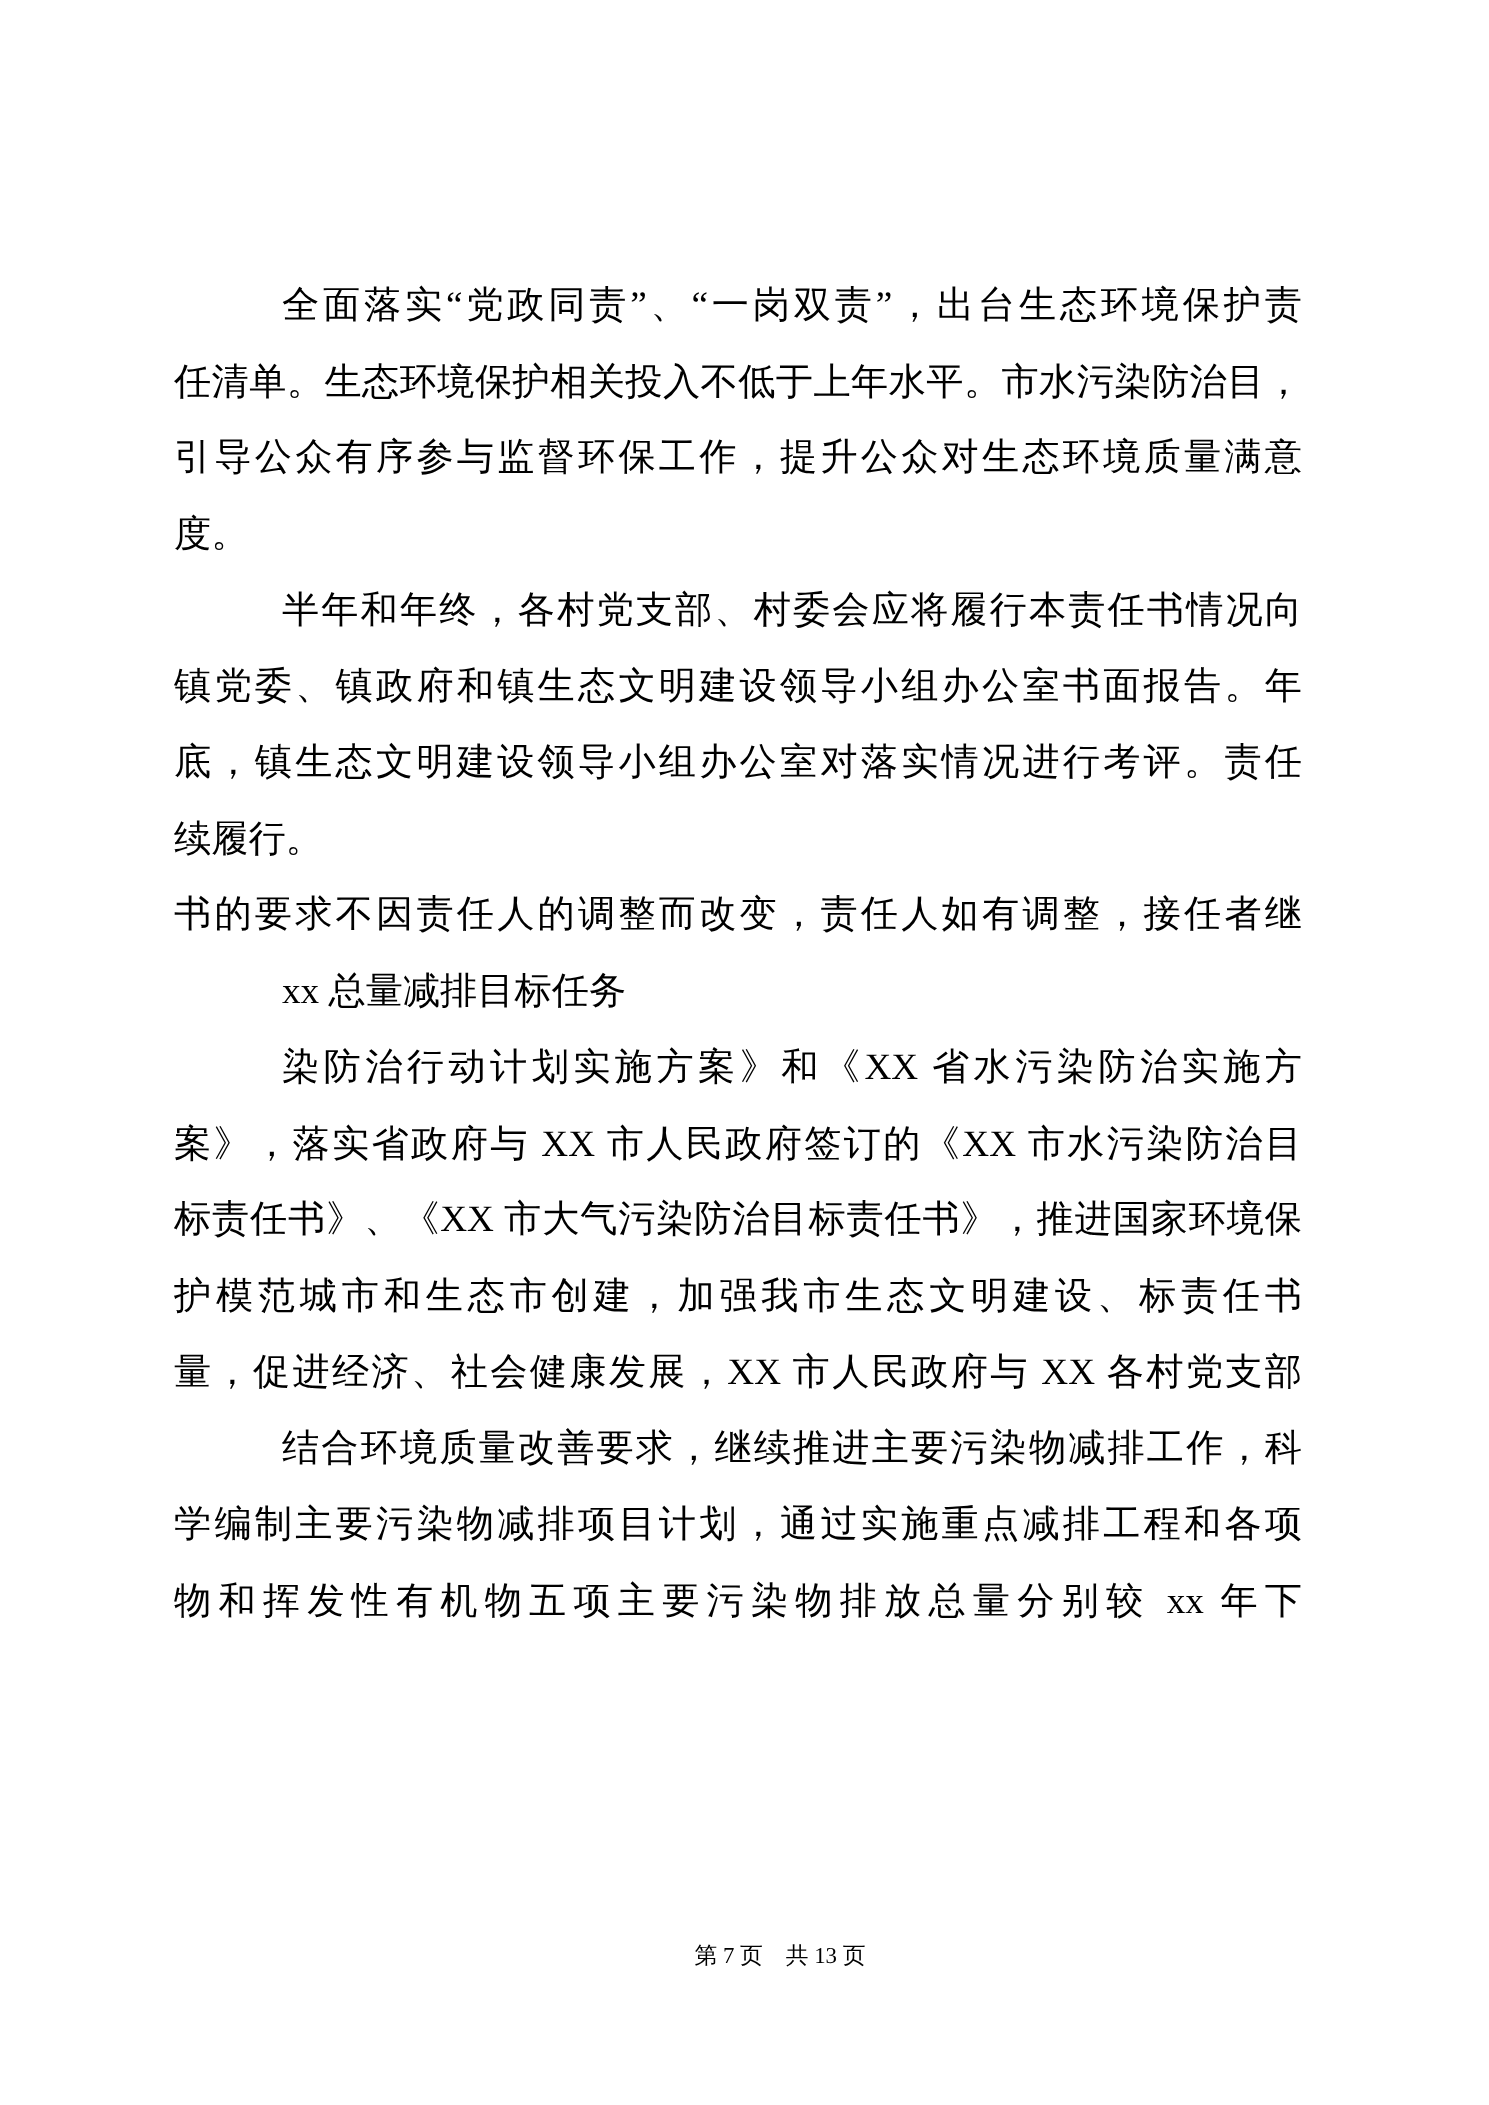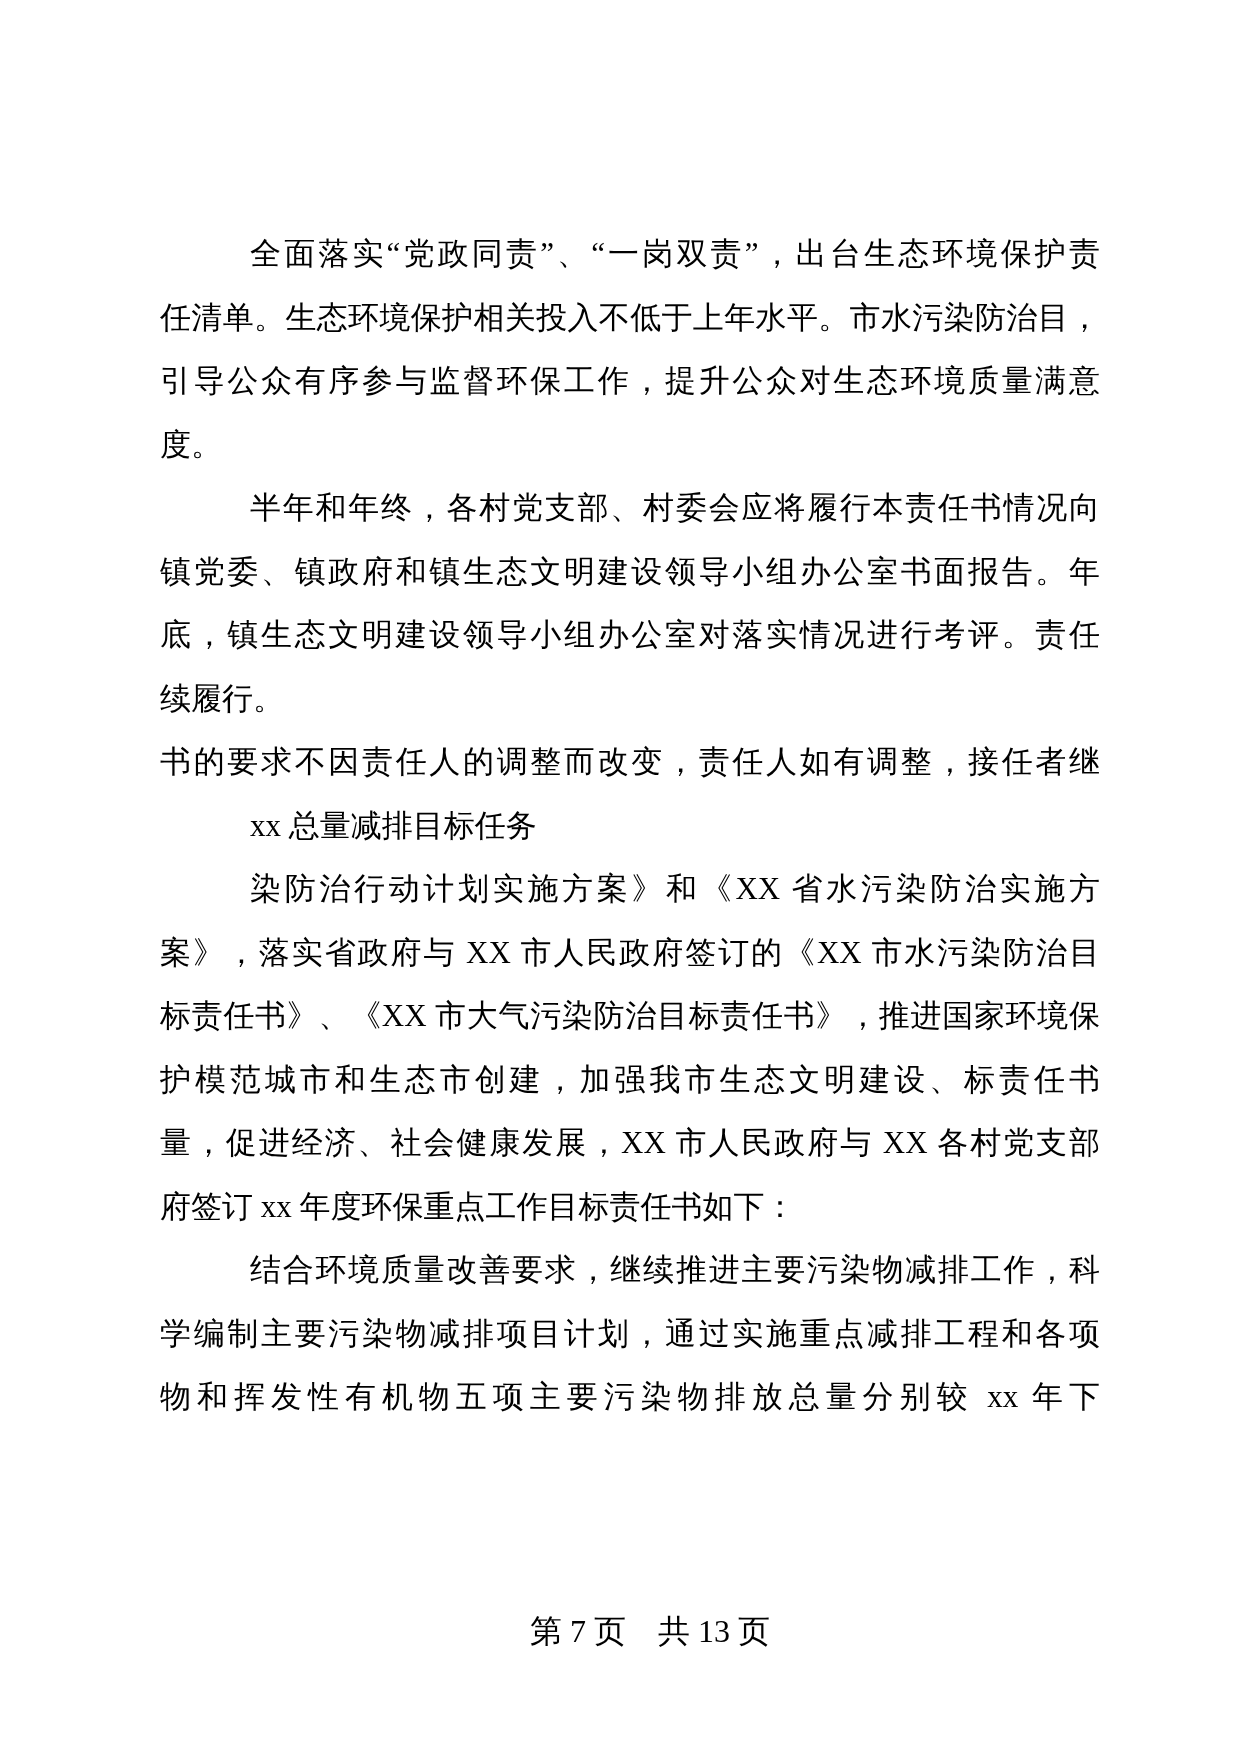--- a/index.html
+++ b/index.html
@@ -11,21 +11,21 @@
     position: relative;
     width: 1241px;
     height: 1754px;
     background: #ffffff;
     color: #000000;
     font-family: "Liberation Serif", "DejaVu Serif", serif;
     overflow: hidden;
   }
   .doc-body {
     position: absolute;
-    left: 160px;
+    left: 145px;
     top: 222px;
     width: 940px;
   }
   .line {
     font-size: 31px;
     line-height: 63.5px;
     height: 63.5px;
     white-space: normal;
     text-align: left;
   }
@@ -35,21 +35,21 @@
   .line.fill {
     text-align: justify;
     text-align-last: justify;
   }
   .footer {
     position: absolute;
     left: 59px;
     right: 0;
     top: 1611px;
     text-align: center;
-    font-size: 32px;
+    font-size: 19px;
     line-height: 40px;
     color: #000000;
   }
 </style>
 </head>
 <body>
 
 <div class="page">
   <div class="doc-body">
       <div class="line indent fill">全面落实“党政同责”、“一岗双责”，出台生态环境保护责</div>
@@ -60,21 +60,20 @@
       <div class="line fill">镇党委、镇政府和镇生态文明建设领导小组办公室书面报告。年</div>
       <div class="line fill">底，镇生态文明建设领导小组办公室对落实情况进行考评。责任</div>
       <div class="line">续履行。</div>
       <div class="line fill">书的要求不因责任人的调整而改变，责任人如有调整，接任者继</div>
       <div class="line indent">xx 总量减排目标任务</div>
       <div class="line indent fill">染防治行动计划实施方案》和《XX 省水污染防治实施方</div>
       <div class="line fill">案》，落实省政府与 XX 市人民政府签订的《XX 市水污染防治目</div>
       <div class="line fill">标责任书》、《XX 市大气污染防治目标责任书》，推进国家环境保</div>
       <div class="line fill">护模范城市和生态市创建，加强我市生态文明建设、标责任书</div>
       <div class="line fill">量，促进经济、社会健康发展，XX 市人民政府与 XX 各村党支部</div>
-      <div class="line">府签订 xx 年度环保重点工作目标责任书如下：</div>
       <div class="line indent fill">结合环境质量改善要求，继续推进主要污染物减排工作，科</div>
       <div class="line fill">学编制主要污染物减排项目计划，通过实施重点减排工程和各项</div>
       <div class="line fill">物和挥发性有机物五项主要污染物排放总量分别较 xx 年下</div>
     </div>
   <div class="footer">
     <span>第 7 页　共 13 页</span>
   </div>
 </div>
 
 </body></html>

